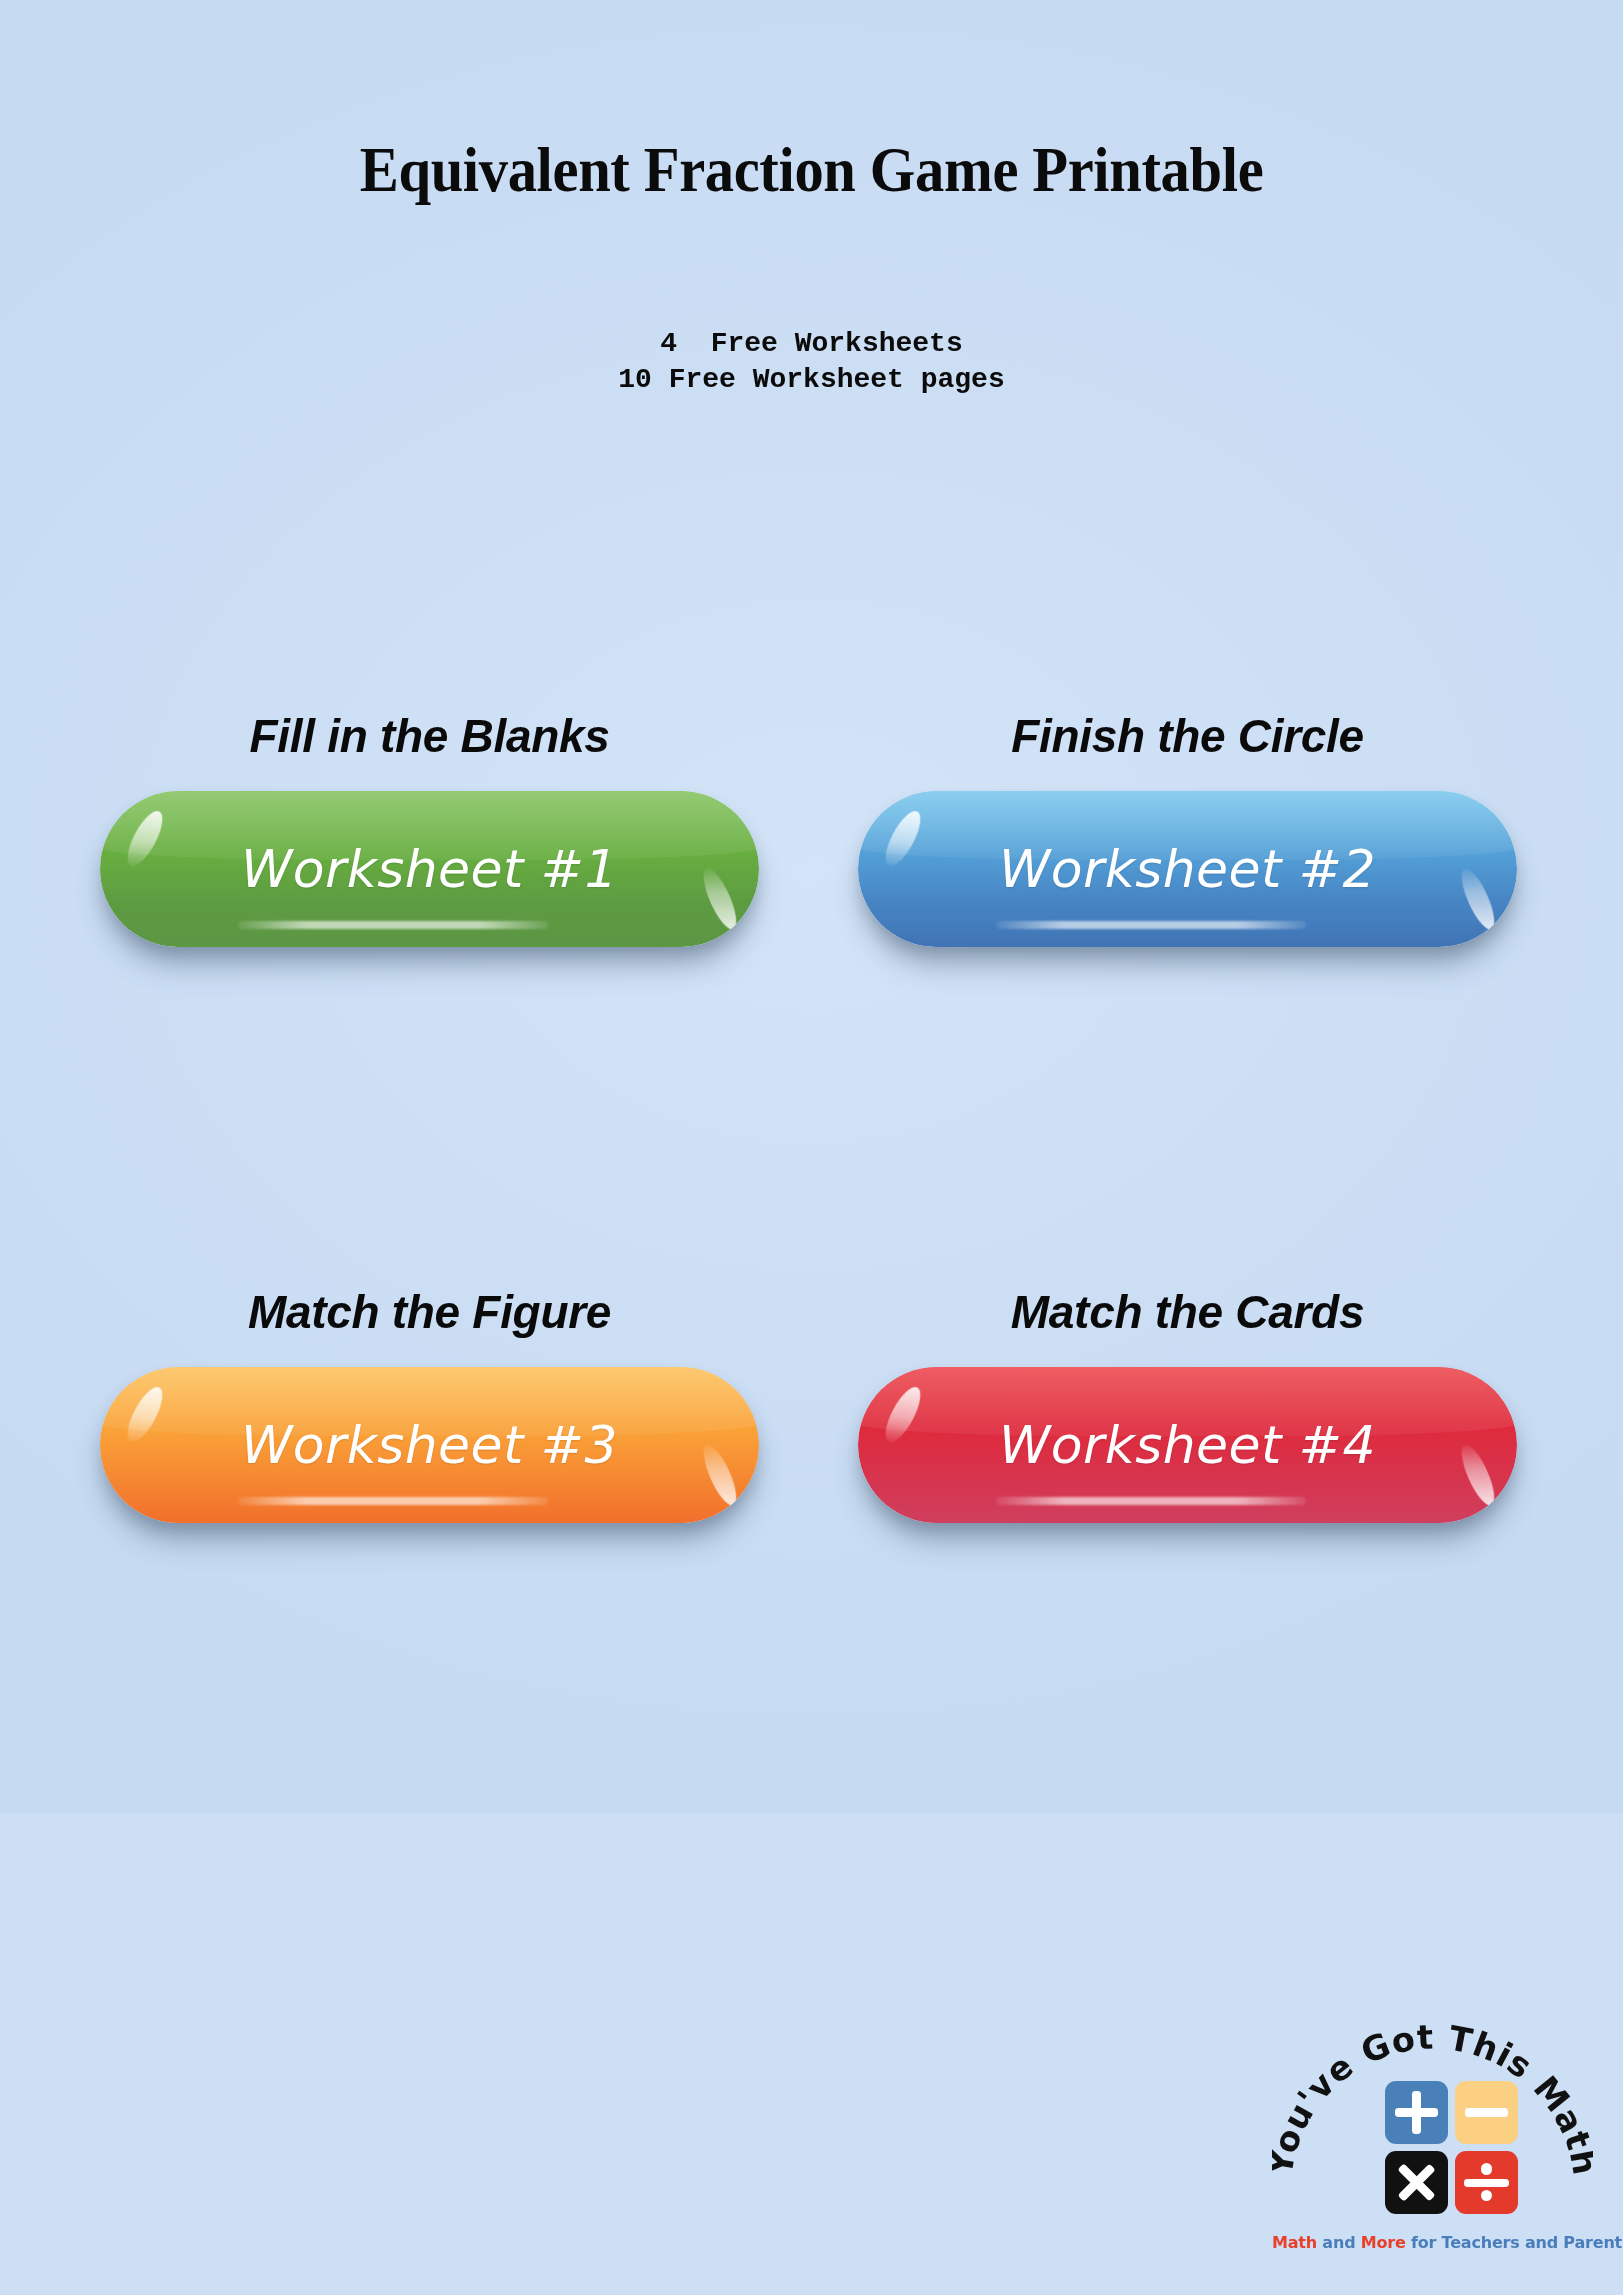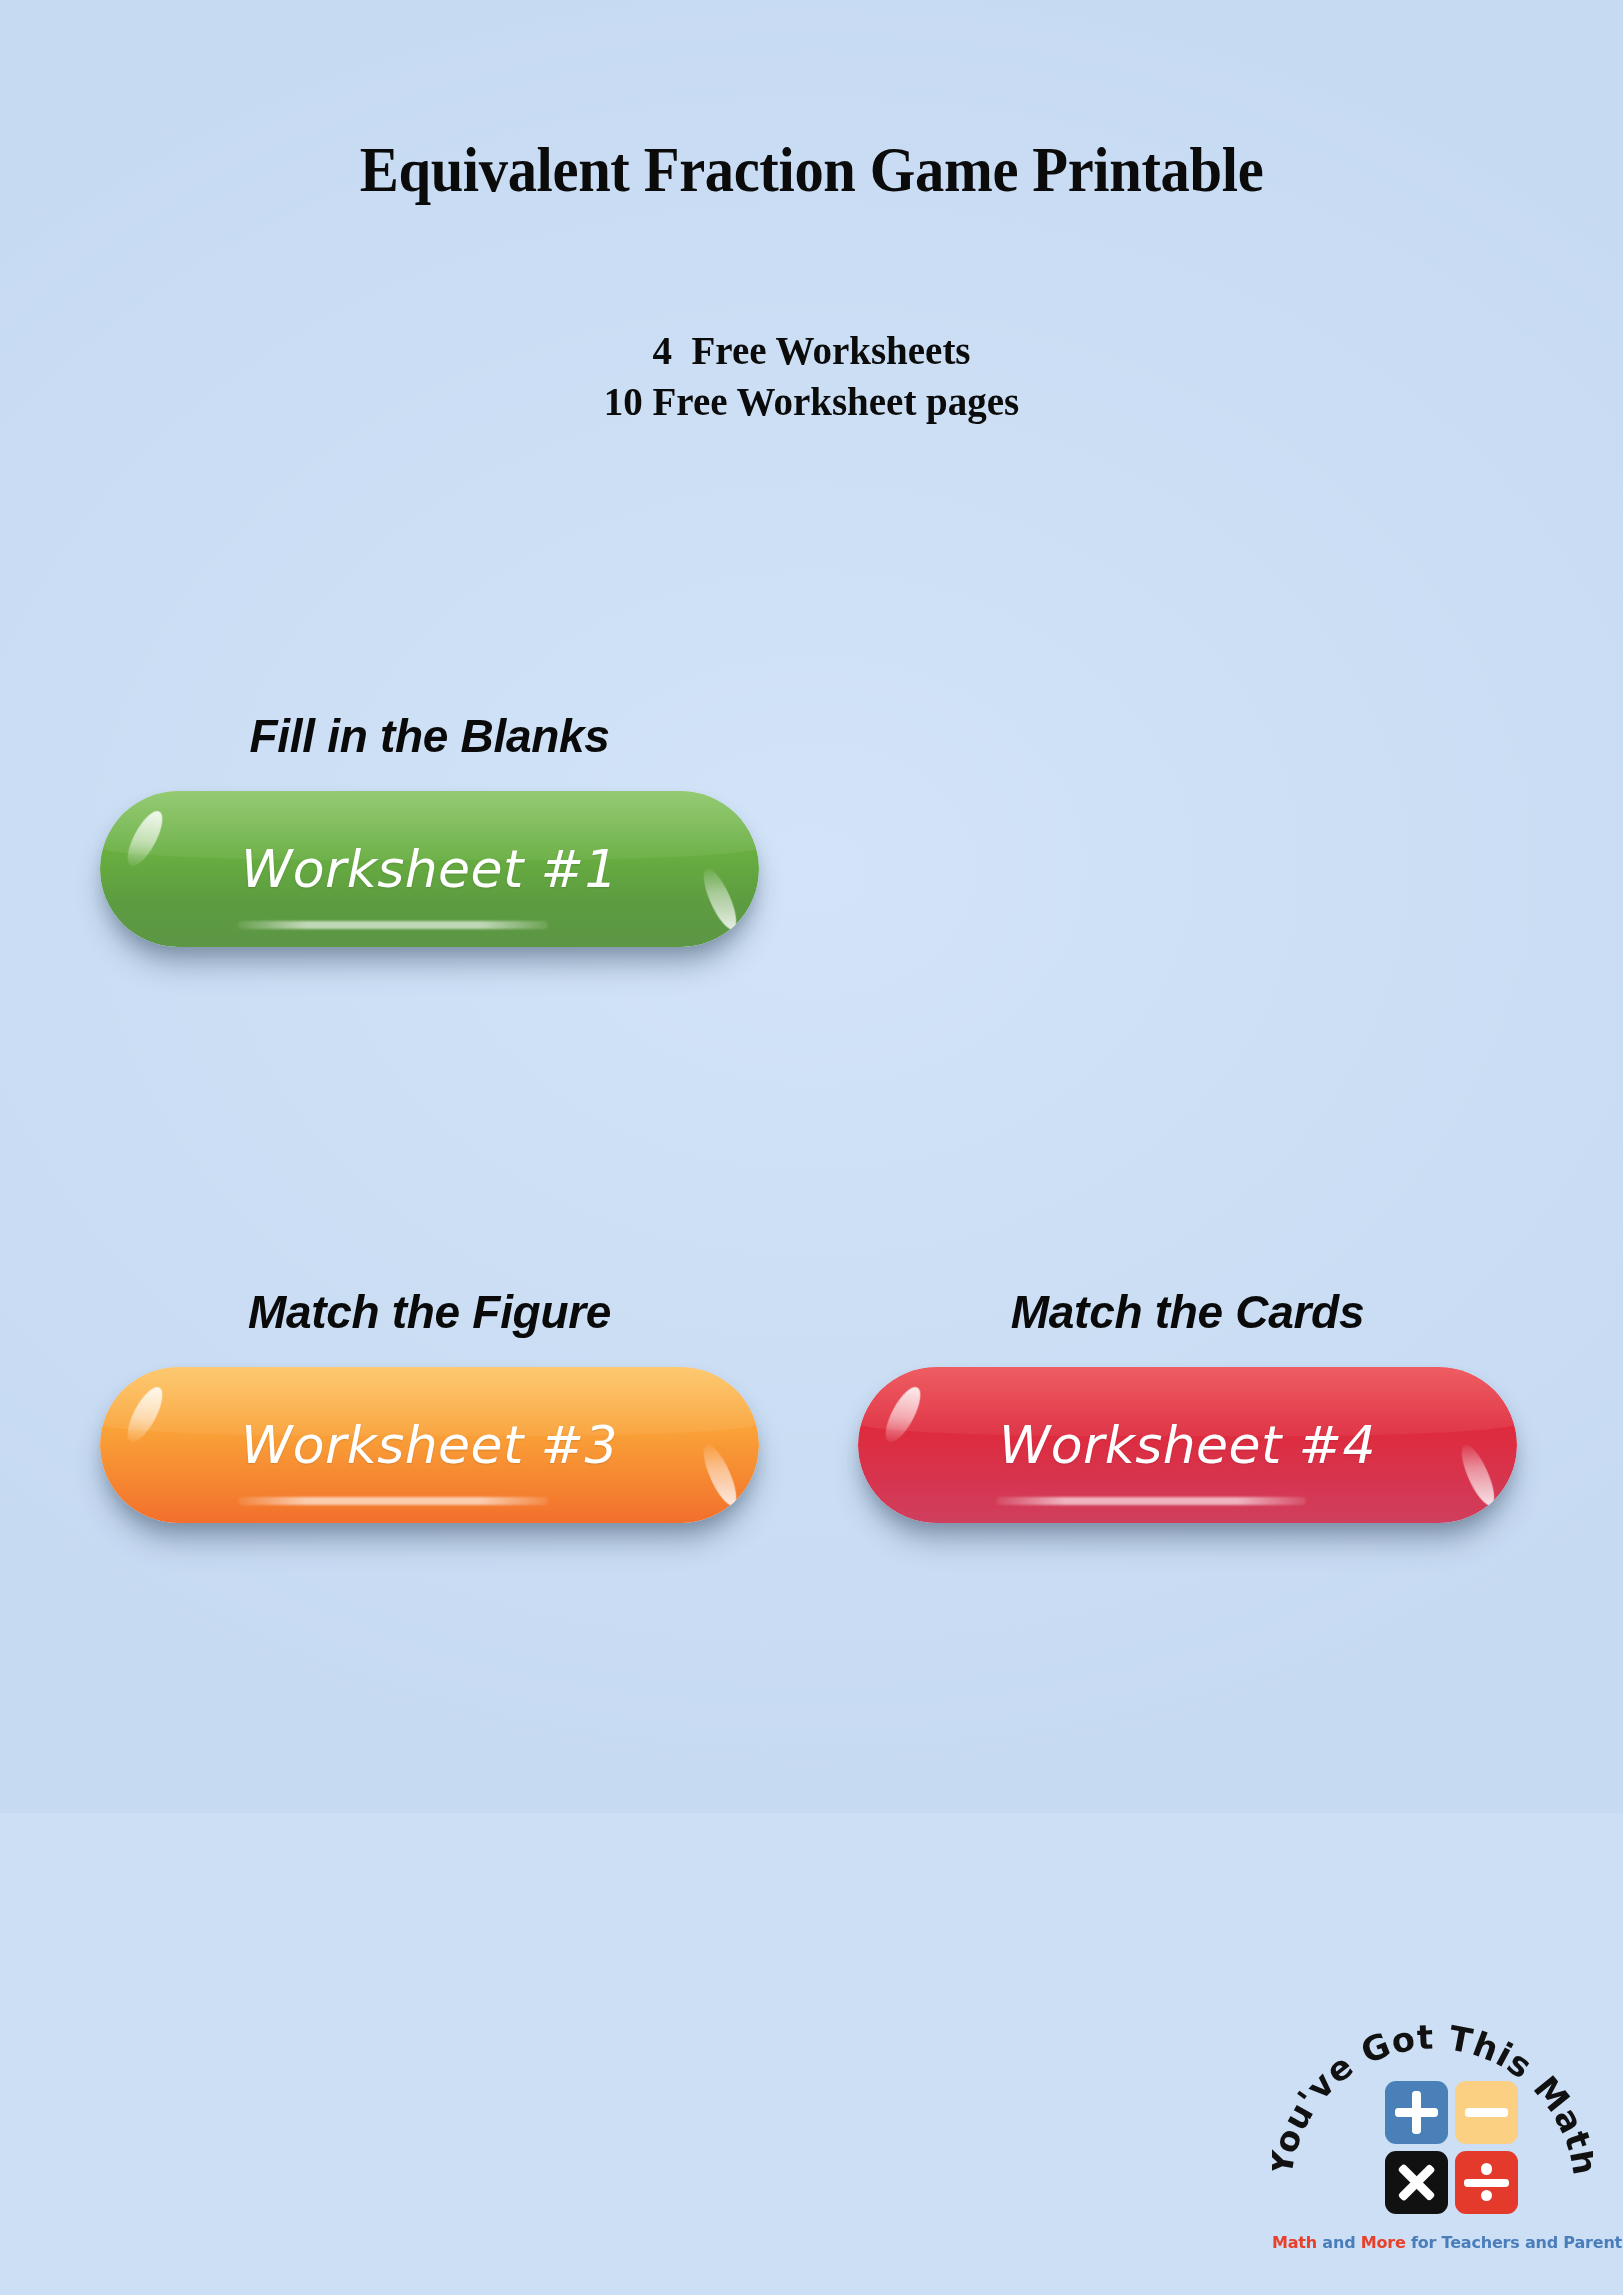--- a/index.html
+++ b/index.html
@@ -33,23 +33,23 @@
     transform: scaleX(0.93);
   }
 
   .subtitle-block {
     position: absolute;
     left: 0; top: 326px;
     width: 1623px;
     text-align: center;
   }
   .subtitle-line {
-    font-family: Liberation Serif, serif;
-    font-weight: bold;
-    font-size: 39px;
+    font-family: Liberation Mono, monospace;
+    font-weight: bold;
+    font-size: 28px;
     color: #0b0b0b;
     line-height: 1.30;
     white-space: pre;
   }
 
   
   .card {
     position: absolute;
     width: 659px;
   }
@@ -252,20 +252,33 @@
         <div class="pill-body"></div>
         <div class="gloss-top"></div>
         <div class="gloss-tl"></div>
         <div class="gloss-br"></div>
         <div class="gloss-bar"></div>
       </div>
       <div class="pill-label">Worksheet #1</div>
     </div>
   </div>
 
+  <div class="card card-2">
+    <div class="card-heading">Finish the Circle</div>
+    <div class="pill-wrap c-blue">
+      <div class="pill">
+        <div class="pill-body"></div>
+        <div class="gloss-top"></div>
+        <div class="gloss-tl"></div>
+        <div class="gloss-br"></div>
+        <div class="gloss-bar"></div>
+      </div>
+      <div class="pill-label">Worksheet #2</div>
+    </div>
+  </div>
 
   <div class="card card-3">
     <div class="card-heading">Match the Figure</div>
     <div class="pill-wrap c-orange">
       <div class="pill">
         <div class="pill-body"></div>
         <div class="gloss-top"></div>
         <div class="gloss-tl"></div>
         <div class="gloss-br"></div>
         <div class="gloss-bar"></div>

